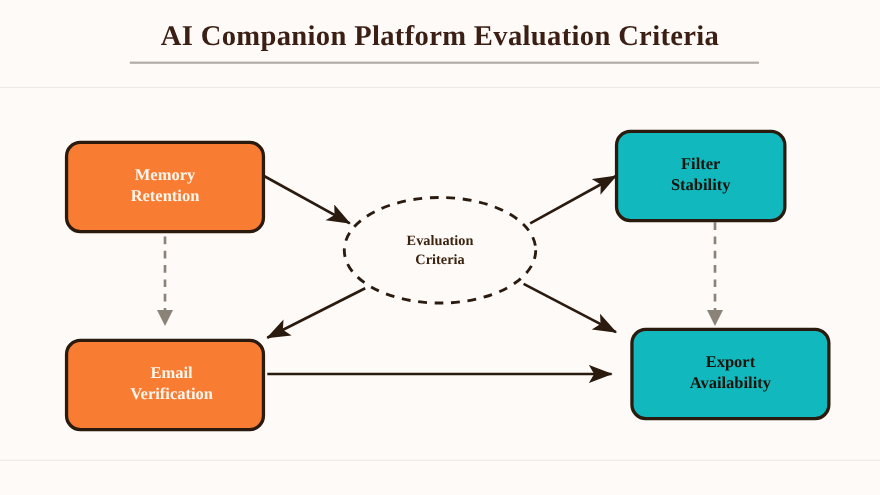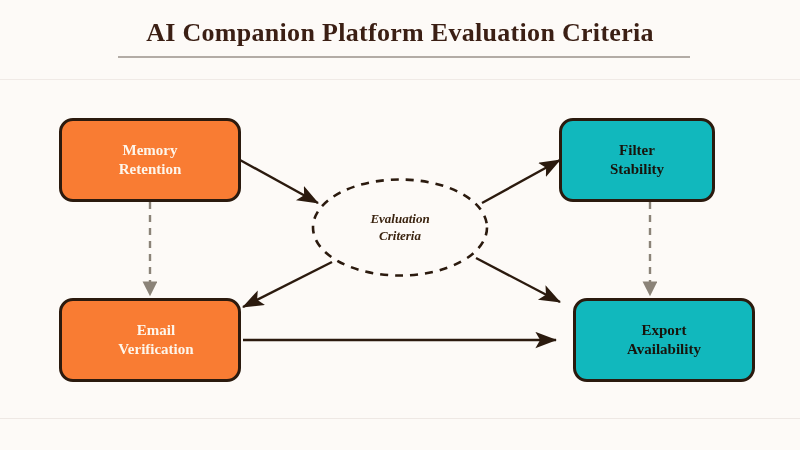--- a/index.html
+++ b/index.html
@@ -81,20 +81,21 @@
     justify-content: center;
     text-align: center;
     font-family: "Liberation Serif", serif;
     font-weight: bold;
     font-size: 15px;
     line-height: 1.25;
   }
   .node-orange {
     background: #f97c33;
     color: #fdf6ec;
+    margin-top: 10px;
   }
   .node-teal {
     background: #11b8bd;
     color: #18140c;
   }
   .node-label {
     display: block;
     white-space: pre-line;
   }
   .hub {
@@ -111,21 +112,20 @@
   .hub-text {
     font-family: "Liberation Serif", serif;
     font-weight: bold;
     font-size: 13px;
     line-height: 1.3;
     color: #3b2410;
     text-align: center;
     white-space: pre-line;
     position: relative;
     z-index: 2;
-    font-style: italic;
   }
   .hub-ellipse {
     position: absolute;
     left: 0; top: 0;
     width: 180px;
     height: 101px;
   }
 </style>
 </head>
 <body>

